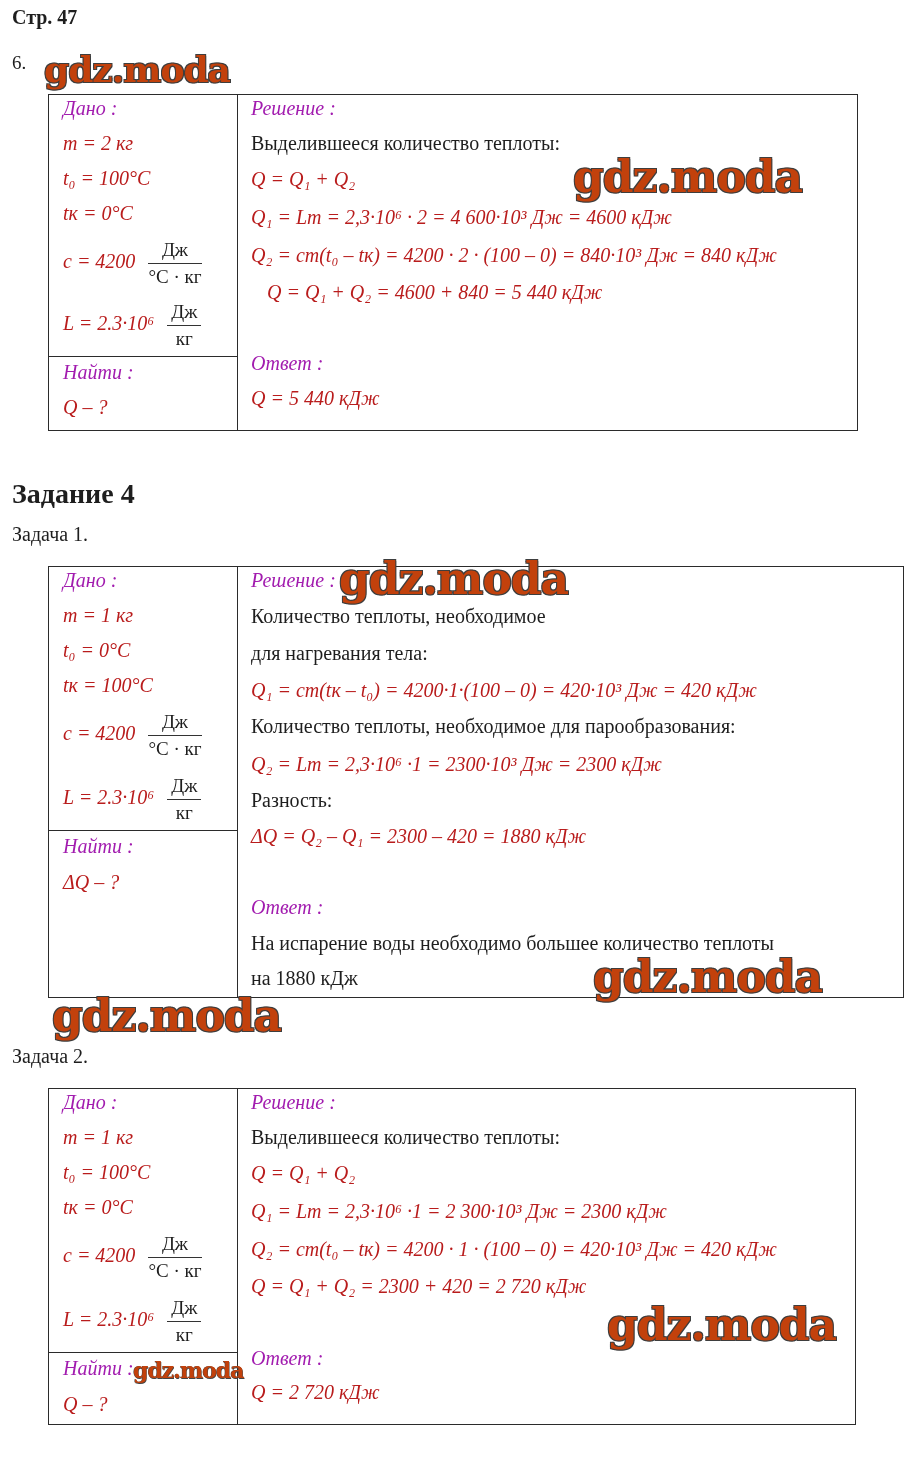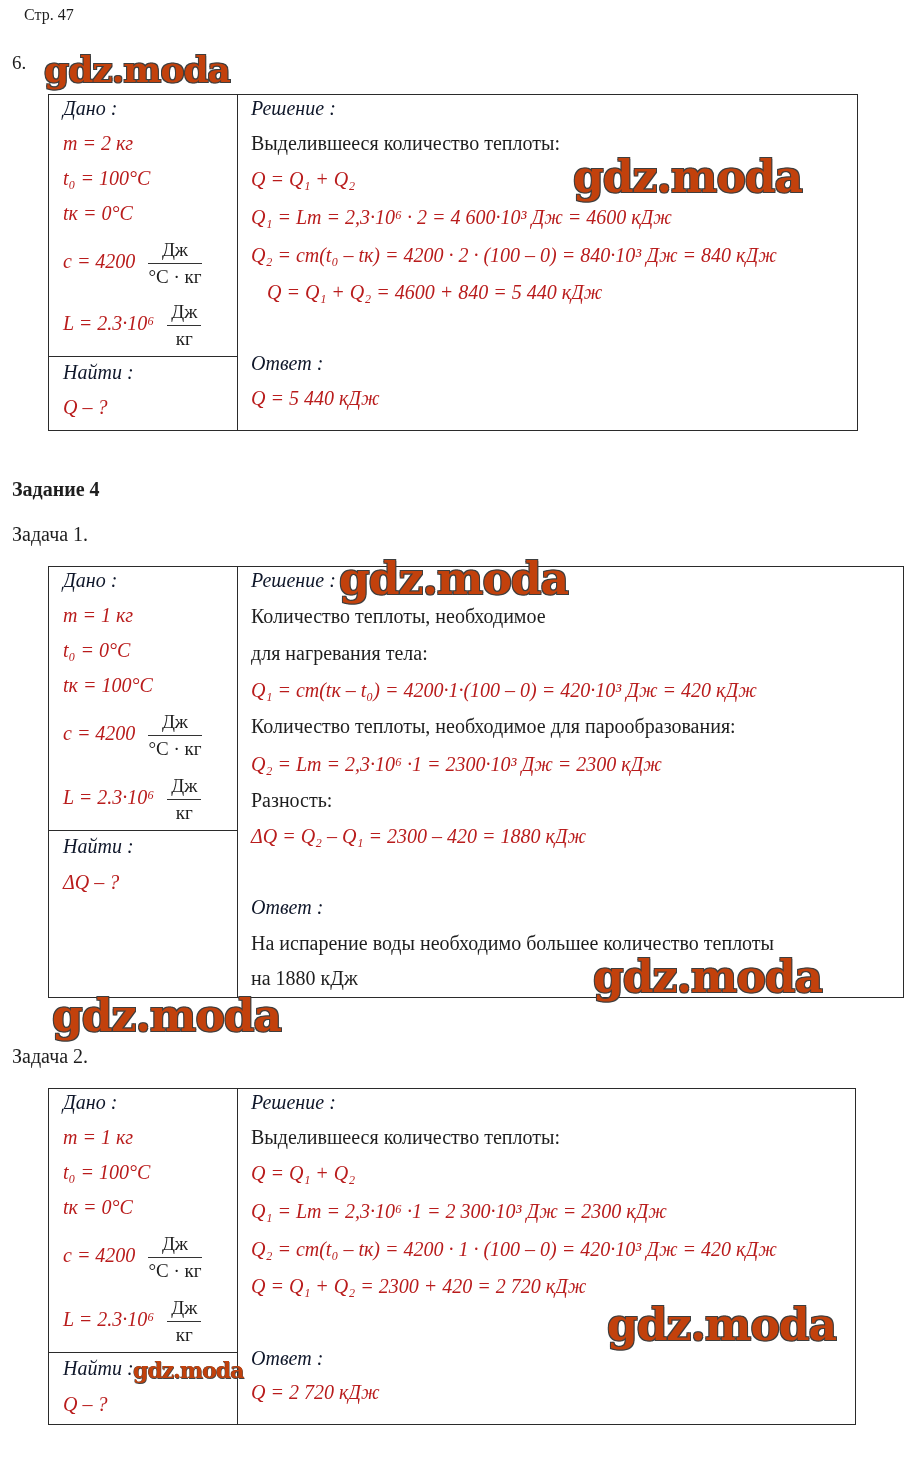--- a/index.html
+++ b/index.html
@@ -2,40 +2,40 @@
 <html><head>
   <meta charset="utf-8">
   <style>
     html, body { margin: 0; padding: 0; background: #ffffff; }
     body {
       width: 914px; height: 1473px; position: relative; overflow: hidden;
       font-family: "Liberation Serif", "DejaVu Serif", serif;
       color: #1e1e1e;
     }
     .abs { position: absolute; }
-    .page-heading { left: 24px; top: 6px; font-size: 16px; font-weight: normal; }
+    .page-heading { left: 12px; top: 6px; font-size: 20px; font-weight: bold; }
     .problem-num { left: 12px; top: 52px; font-size: 19px; }
-    .section-heading { left: 12px; top: 478px; font-size: 20px; font-weight: bold; }
+    .section-heading { left: 12px; top: 478px; font-size: 28px; font-weight: bold; }
     .task-heading { font-size: 20px; left: 12px; }
 
     .sol-table {
       position: absolute; border: 1.5px solid #2b2b2b; box-sizing: border-box;
     }
     .col-left {
       position: absolute; left: 0; top: 0; bottom: 0; width: 189px;
       border-right: 1.5px solid #2b2b2b; box-sizing: border-box;
     }
     .given-block { position: absolute; left: 0; right: 0; top: 0; border-bottom: 1.5px solid #2b2b2b; box-sizing: border-box; }
     .find-block { position: absolute; left: 0; right: 0; bottom: 0; }
     .col-right { position: absolute; left: 189px; right: 0; top: 0; bottom: 0; }
 
     .line { position: absolute; left: 14px; font-size: 20px; white-space: nowrap; }
     .col-right .line { left: 13px; }
     .ital { font-style: italic; color: #b91c1c; }
-    .label-ital { font-style: italic; color: #0f172a; font-size: 20px; }
+    .label-ital { font-style: italic; color: #a21caf; font-size: 20px; }
     .frac { display: inline-block; vertical-align: middle; text-align: center; margin-left: 8px; font-size: 19px; line-height: 1.15; }
     .frac .num { display: block; border-bottom: 1.3px solid #333; padding: 0 4px 2px; }
     .frac .den { display: block; padding-top: 2px; }
 
     .watermark {
       position: absolute; font-family: "DejaVu Serif", serif; font-weight: bold;
       color: #c2410c; letter-spacing: -1px;
       text-shadow: 1px 1px 0 #3e3e3e, -1px -1px 0 #3e3e3e, 1px -1px 0 #3e3e3e, -1px 1px 0 #3e3e3e;
       white-space: nowrap; pointer-events: none;
     }

